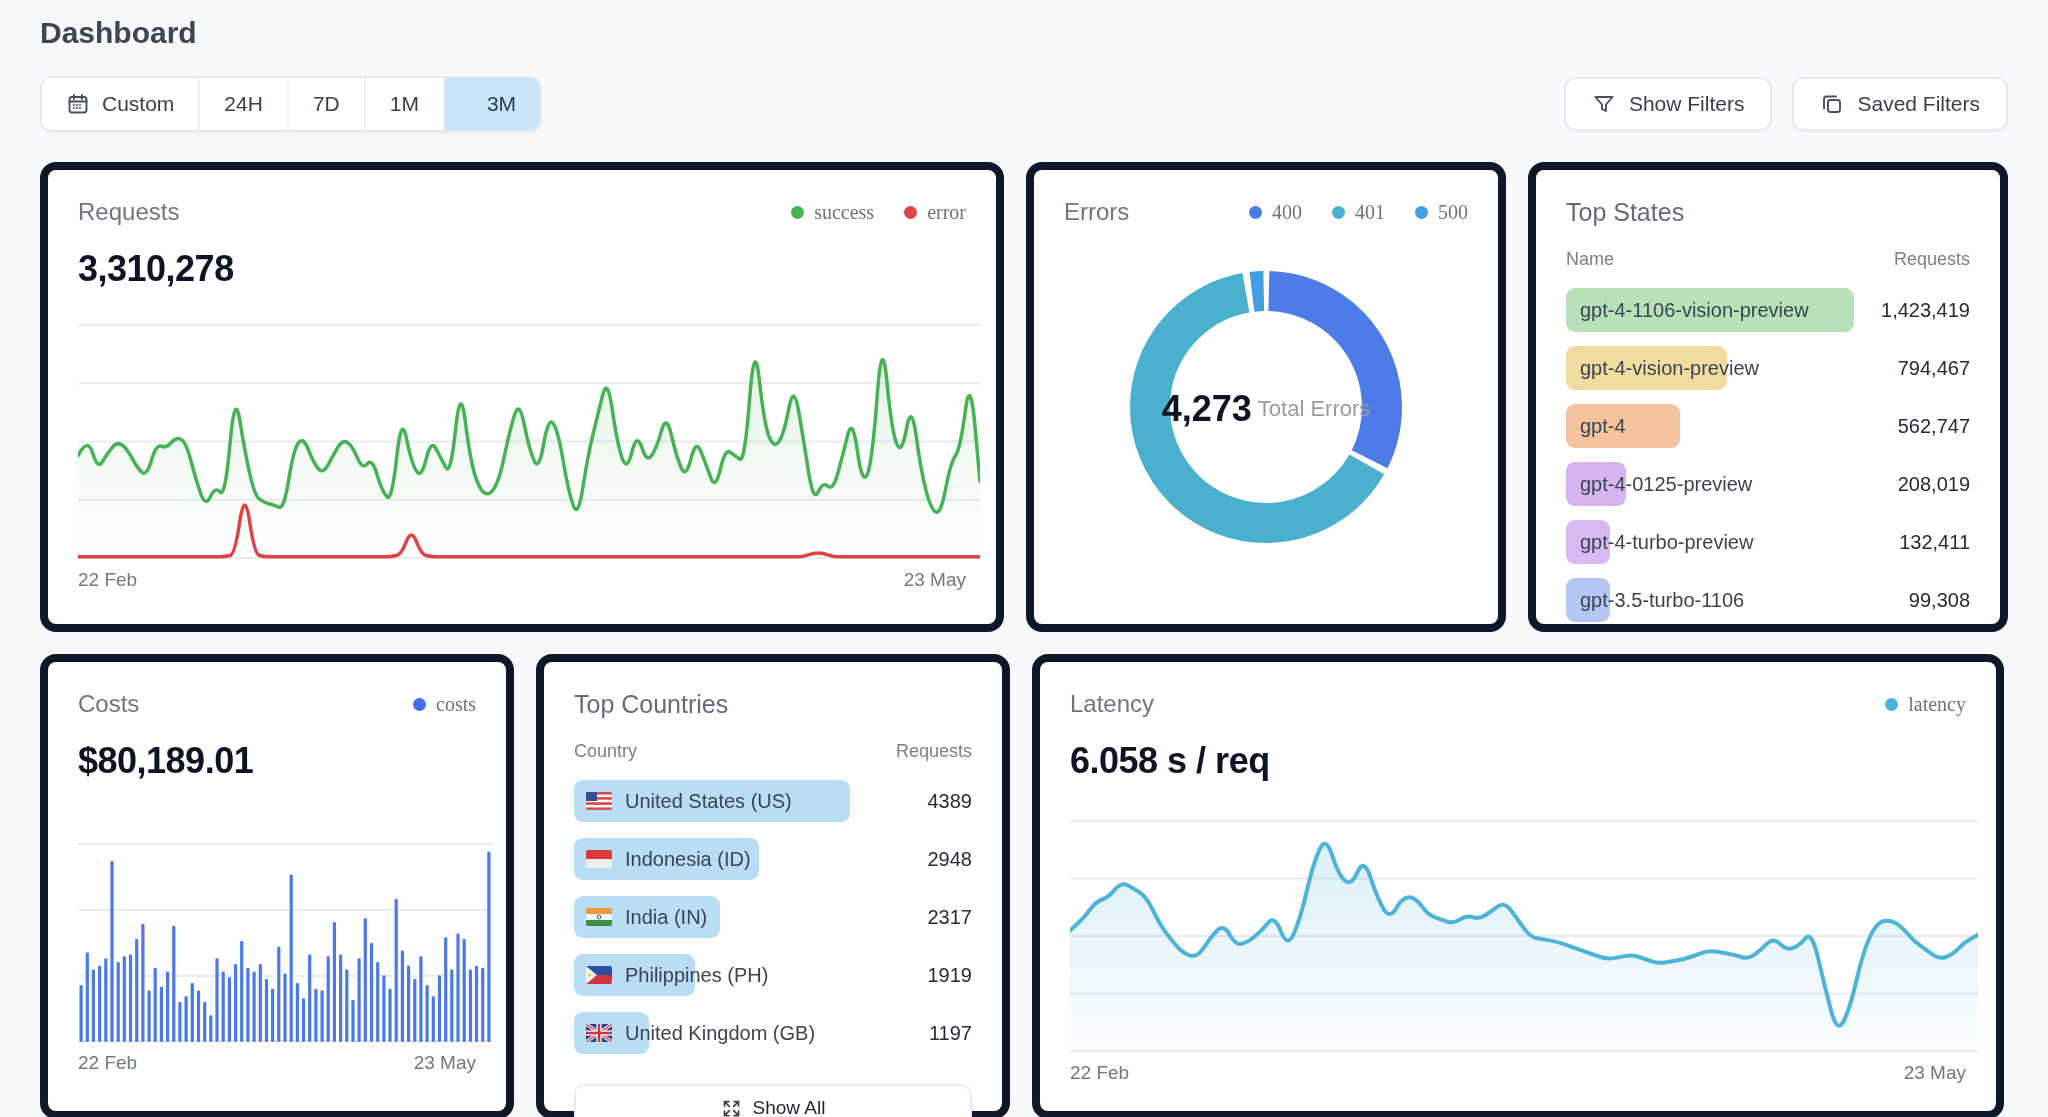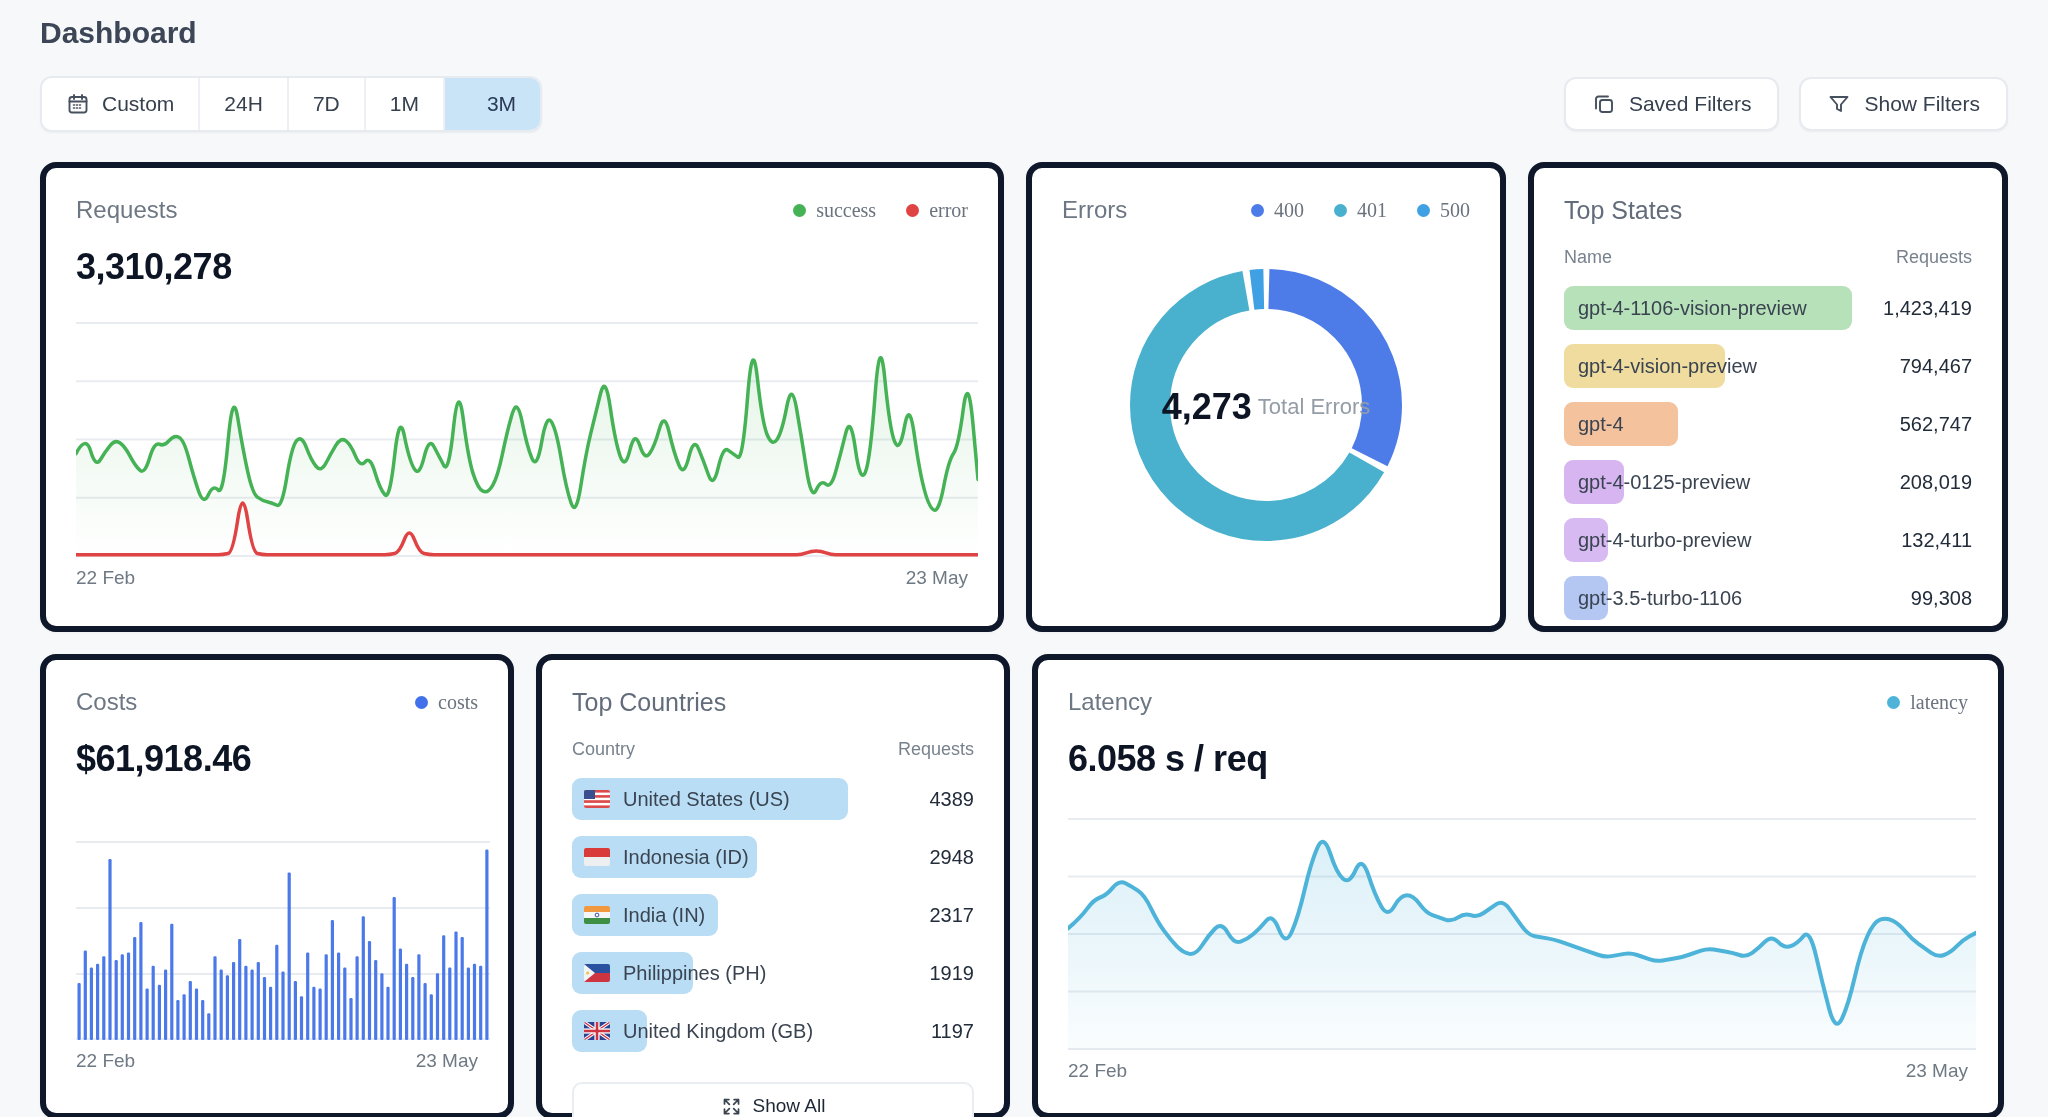--- a/index.html
+++ b/index.html
@@ -31,21 +31,21 @@
     border:2px solid #e7ebf0; border-radius:12px; padding:0 26px; height:54px;
     font-size:21px; color:#36404e; box-shadow:0 1px 2px rgba(16,24,40,.05);
     cursor:pointer; font-family:inherit;
   }
   .icon { flex:0 0 auto; display:block; }
 
   .row { display:grid; gap:22px; }
   .row1 { grid-template-columns:964px 480px 480px; margin-bottom:22px; }
   .row2 { grid-template-columns:474px 474px 972px; }
   .card {
-    background:#fff; border:6px solid #0f172a; border-radius:16px;
+    background:#fff; border:8px solid #0f172a; border-radius:16px;
     padding:28px 30px; box-shadow:0 1px 3px rgba(16,24,40,.04);
   }
   .row1 .card { height:470px; }
   .row2 .card { height:465px; }
 
   .card-head { display:flex; justify-content:space-between; align-items:center; }
   .card-head h2 { font-size:24px; font-weight:400; color:#6d7783; }
   .legend { display:flex; align-items:center; }
   .lg { display:inline-flex; align-items:center; gap:10px; font-size:20px; color:#6a737e; margin-left:30px;font-family:Liberation Serif, serif; }
   .dot { width:13px; height:13px; border-radius:50%; display:inline-block; }
@@ -107,30 +107,30 @@
         <button class="seg">
           <span>1M</span>
         </button>
         <button class="seg sel">
           <span>3M</span>
         </button>
       </div>
     <div class="toolbar-right">
       <button class="btn">
         <svg class="icon" width="24" height="24" viewBox="0 0 24 24" fill="none" stroke="#46505e" stroke-width="1.9" stroke-linejoin="round" stroke-linecap="round">
+            <path d="M3.5 5h17l-6.5 7.5V19l-4-2.2v-4.3L3.5 5z"></path>
+          </svg>
+        <span>Show Filters</span>
+      </button>
+      <button class="btn">
+        <svg class="icon" width="24" height="24" viewBox="0 0 24 24" fill="none" stroke="#46505e" stroke-width="1.9" stroke-linejoin="round" stroke-linecap="round">
             <rect x="8" y="8" width="12" height="12" rx="2.5"></rect>
             <path d="M16 4.5H6.5A2.5 2.5 0 0 0 4 7v9.5"></path>
           </svg>
         <span>Saved Filters</span>
-      </button>
-      <button class="btn">
-        <svg class="icon" width="24" height="24" viewBox="0 0 24 24" fill="none" stroke="#46505e" stroke-width="1.9" stroke-linejoin="round" stroke-linecap="round">
-            <path d="M3.5 5h17l-6.5 7.5V19l-4-2.2v-4.3L3.5 5z"></path>
-          </svg>
-        <span>Show Filters</span>
       </button>
     </div>
   </div>
 
   <div class="row row1">
     <section class="card">
       <div class="card-head">
         <h2>Requests</h2>
         <div class="legend" id="legend-requests">
             <span class="lg"><i class="dot" style="background:#45b255"></i>success</span>
@@ -226,21 +226,21 @@
   </div>
 
   <div class="row row2">
     <section class="card">
       <div class="card-head">
         <h2>Costs</h2>
         <div class="legend" id="legend-costs">
             <span class="lg"><i class="dot" style="background:#4070ea"></i>costs</span>
           </div>
       </div>
-      <div class="big">$61,918.46</div>
+      <div class="big">$80,189.01</div>
       <svg class="chart" id="chart-costs" width="414" height="200" style="margin-top:60px;">
           <line x1="0" x2="414" y1="134.0" y2="134.0" stroke="#e8ebf0" stroke-width="2"></line>
           <line x1="0" x2="414" y1="68.0" y2="68.0" stroke="#e8ebf0" stroke-width="2"></line>
           <line x1="0" x2="414" y1="2.0" y2="2.0" stroke="#e8ebf0" stroke-width="2"></line>
           <line x1="0" x2="414" y1="199" y2="199" stroke="#e8ebf0" stroke-width="2"></line>
           <rect x="1.5" y="142.9" width="3.2" height="57.1" rx="1.2" fill="#4b79e9"></rect>
           <rect x="7.7" y="110.5" width="3.2" height="89.5" rx="1.2" fill="#4b79e9"></rect>
           <rect x="13.8" y="127.6" width="3.2" height="72.4" rx="1.2" fill="#4b79e9"></rect>
           <rect x="20.0" y="123.8" width="3.2" height="76.2" rx="1.2" fill="#4b79e9"></rect>
           <rect x="26.2" y="116.2" width="3.2" height="83.8" rx="1.2" fill="#4b79e9"></rect>

